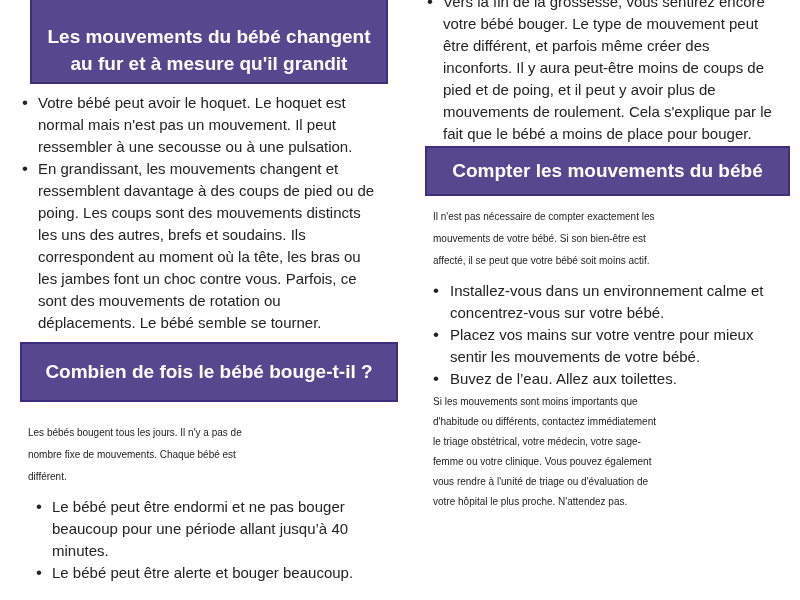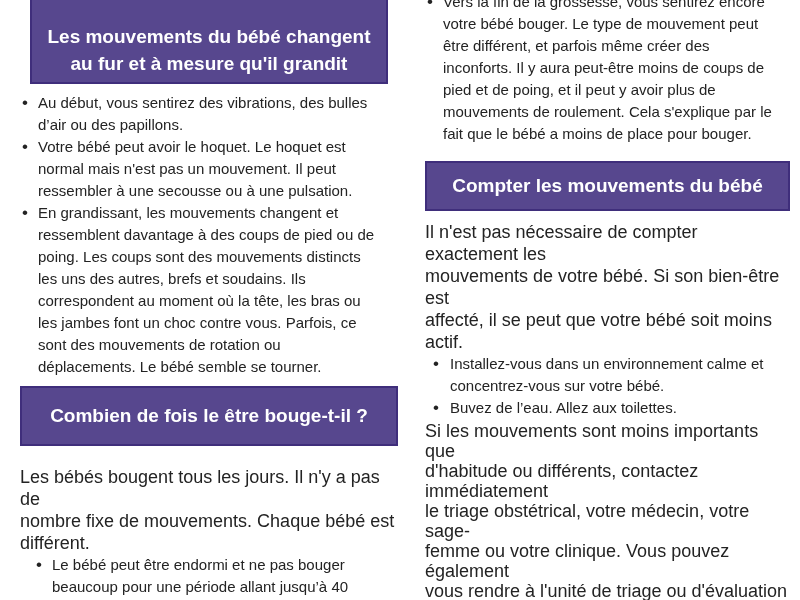--- a/index.html
+++ b/index.html
@@ -28,26 +28,26 @@
     margin:-12px 10px 0 10px;
     padding:6px 2px 5px 2px;
     font-size:19px;line-height:27px;white-space:pre-line;
   }
   .hbox2{
     margin-top:8px;height:60px;
     display:flex;align-items:center;justify-content:center;
     font-size:19px;
   }
   .hbox3{
-    margin-top:16px;height:50px;
+    margin-top:1px;height:50px;
     display:flex;align-items:center;justify-content:center;
     font-size:19px;
   }
 
-  .para{margin:0;white-space:pre-line;font-size:18px;line-height:22px;}
+  .para{margin:8px;white-space:pre-line;font-size:10px;line-height:22px;}
   .blist{list-style:none;margin:0;padding:0;}
   .blist li{position:relative;white-space:pre-line;font-size:15px;line-height:22px;}
   .lvl1 li{padding-left:18px;}
   .lvl1 li::before{content:"\2022";position:absolute;left:2px;top:0;font-size:17px;}
   .lvl2{margin-left:15px;}
   .lvl2 li{padding-left:17px;}
   .lvl2 li::before{content:"\2022";position:absolute;left:1px;top:0;font-size:17px;}
   .lvl2r{margin-left:6px;}
   .lvl2r li{padding-left:19px;}
   .lvl2r li::before{content:"\2022";position:absolute;left:2px;top:0;font-size:17px;}
@@ -64,37 +64,35 @@
 <div class="page">
 
   <div class="col col-left">
 
     <div class="hbox hbox1">
       <span>Les mouvements du bébé changent
 au fur et à mesure qu'il grandit</span>
     </div>
 
     <ul class="blist lvl1 mt8">
-      <li>Au début, vous sentirez des vibrations, des bulles
-d’air ou des papillons.</li>
       <li>Votre bébé peut avoir le hoquet. Le hoquet est
 normal mais n'est pas un mouvement. Il peut
 ressembler à une secousse ou à une pulsation.</li>
       <li>En grandissant, les mouvements changent et
 ressemblent davantage à des coups de pied ou de
 poing. Les coups sont des mouvements distincts
 les uns des autres, brefs et soudains. Ils
 correspondent au moment où la tête, les bras ou
 les jambes font un choc contre vous. Parfois, ce
 sont des mouvements de rotation ou
 déplacements. Le bébé semble se tourner.</li>
     </ul>
 
     <div class="hbox hbox2">
-      <span>Combien de fois le être bouge-t-il ?</span>
+      <span>Combien de fois le bébé bouge-t-il ?</span>
     </div>
 
     <p class="para mt20">Les bébés bougent tous les jours. Il n'y a pas de
 nombre fixe de mouvements. Chaque bébé est
 différent.</p>
 
     <ul class="blist lvl2">
       <li>Le bébé peut être endormi et ne pas bouger
 beaucoup pour une période allant jusqu’à 40
 minutes.</li>
@@ -120,20 +118,22 @@
     </div>
 
     <p class="para mt10">Il n'est pas nécessaire de compter exactement les
 mouvements de votre bébé. Si son bien-être est
 affecté, il se peut que votre bébé soit moins actif.</p>
 
 
     <ul class="blist lvl2r">
       <li>Installez-vous dans un environnement calme et
 concentrez-vous sur votre bébé.</li>
+      <li>Placez vos mains sur votre ventre pour mieux
+sentir les mouvements de votre bébé.</li>
       <li>Buvez de l’eau. Allez aux toilettes.</li>
     </ul>
 
     <p class="para p3">Si les mouvements sont moins importants que
 d'habitude ou différents, contactez immédiatement
 le triage obstétrical, votre médecin, votre sage-
 femme ou votre clinique. Vous pouvez également
 vous rendre à l'unité de triage ou d'évaluation de
 votre hôpital le plus proche. N'attendez pas.</p>
 

